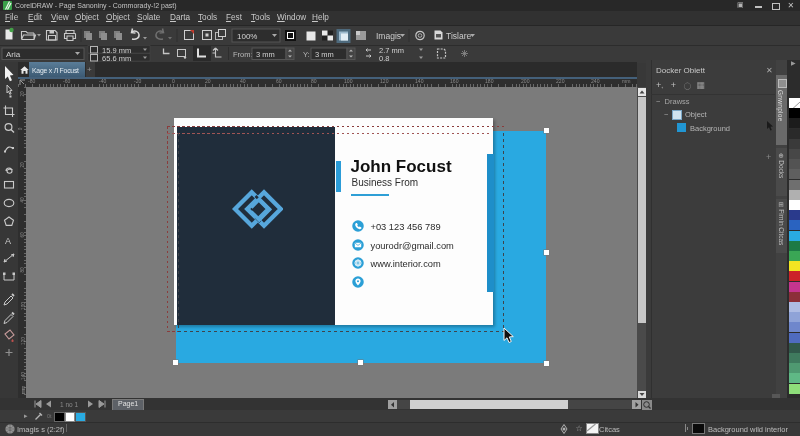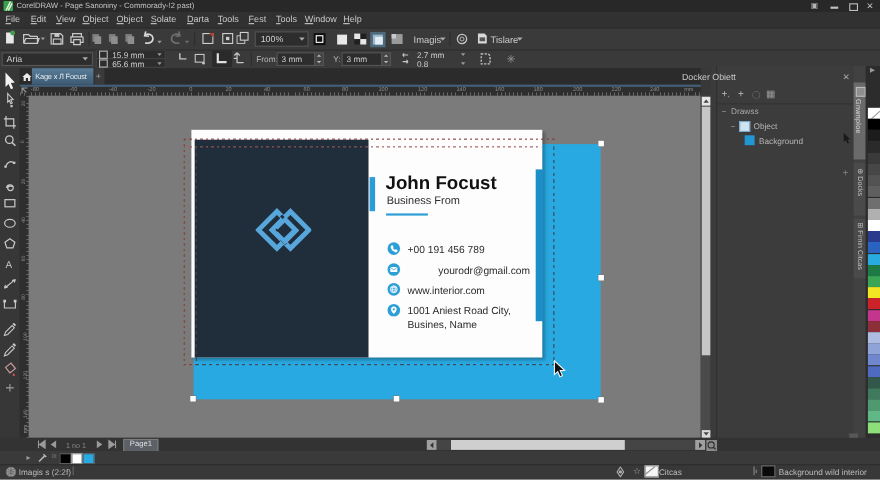--- a/index.html
+++ b/index.html
@@ -239,24 +239,23 @@
       </g>
       <g fill="none" stroke="#202d3b" stroke-width="2.6">
         <path d="M23.5 7 L28.25 11.75"></path>
         <path d="M23.5 28.25 L28.25 33"></path>
       </g>
       <path d="M19.2 18.4 L27.25 10.35 L37.5 20.6 L27.25 30.85 L19.2 22.8" fill="none" stroke="#57a7dc" stroke-width="3.6"></path>
     </svg>
     <div class="tx" style="left:324.5px;top:70.5px;font-size:17px;font-weight:bold;color:#111;">John Focust</div>
     <div class="tx" style="left:325.5px;top:90.5px;font-size:10px;color:#2e2e2e;">Business From</div>
     <div class="abs" style="left:325px;top:107px;width:38px;height:2px;background:#2e9fd6;"></div>
-    <div class="ct" style="top:134.5px;">+00 191 456 789</div>
-    <div class="ct" style="top:153px;margin-left:28px;">yourodr@gmail.com</div>
+    <div class="ct" style="top:134.5px;">+03 123 456 789</div>
+    <div class="ct" style="top:153px;">yourodr@gmail.com</div>
     <div class="ct" style="top:171px;">www.interior.com</div>
-    <div class="ct" style="top:189.5px;">1001 Aniest Road City,<br>Busines, Name</div>
     <svg class="abs" style="left:326px;top:133.5px" width="13" height="12" viewBox="0 0 13 12">
       <circle cx="6" cy="6" r="5.75" fill="#2b9fd6"></circle>
       <path d="M3.6 3.4 c0.6-0.6 1.3-0.6 1.6 0 l0.5 0.9 c0.2 0.4 0 0.8-0.4 1.1 c0.3 0.8 0.9 1.4 1.7 1.7 c0.3-0.4 0.7-0.6 1.1-0.4 l0.9 0.5 c0.6 0.3 0.6 1 0 1.6 c-0.5 0.5-1.3 0.6-2 0.3 c-1.7-0.7-3-2-3.7-3.7 c-0.3-0.7-0.2-1.5 0.3-2z" fill="#fff"></path>
     </svg>
     <svg class="abs" style="left:326px;top:152px" width="13" height="12" viewBox="0 0 13 12">
       <circle cx="6" cy="6" r="5.75" fill="#2b9fd6"></circle>
       <rect x="2.8" y="3.8" width="6.4" height="4.4" rx="0.5" fill="#fff"></rect>
       <path d="M2.8 4 l3.2 2.4 3.2-2.4" fill="none" stroke="#2b9fd6" stroke-width="0.7"></path>
     </svg>
     <svg class="abs" style="left:326px;top:170px" width="13" height="12" viewBox="0 0 13 12">
@@ -297,21 +296,21 @@
     </svg>
   <div class="abs" style="left:637.5px;top:97px;width:8px;height:226px;background:#c7c7c7;"></div>
   <div class="abs" style="left:637.5px;top:391px;width:8px;height:7px;background:#d9d9d9;"></div>
   <svg class="abs" style="left:637.5px;top:391px" width="8" height="7">
       <path d="M4 5 L1.5 2 H6.5 Z" fill="#444"></path>
     </svg>
   <div class="tx" style="left:628px;top:411px;font-size:6.5px;color:#8a8a8a;">β ▸</div>
 
   <div class="abs" id="docker" style="left:646px;top:60px;width:154px;height:338px;background:#3b3b3b;"></div>
   <div class="abs" style="left:651px;top:60px;width:124px;height:338px;background:#3c3c3c;border-left:1px solid #303030;"></div>
-  <div class="tx" style="left:620px;top:66px;font-size:8px;color:#c9c9c9;">Docker Obiett</div>
+  <div class="tx" style="left:656px;top:66px;font-size:8px;color:#c9c9c9;">Docker Obiett</div>
   <div class="tx" style="left:766px;top:65.5px;font-size:8px;color:#aaa;">✕</div>
   <div class="tx" style="left:656px;top:80px;font-size:9px;color:#c0c0c0;">+<span style="font-size:6px">₊</span>&nbsp;&nbsp;&nbsp;+&nbsp;&nbsp;&nbsp;<span style="color:#787878;font-size:7px;">◯</span>&nbsp;&nbsp;<span style="color:#9a9a9a">▦</span></div>
   <div class="abs" style="left:651px;top:94px;width:124px;height:1px;background:#333;"></div>
   <div class="tx" style="left:656px;top:97px;font-size:7.5px;color:#a8a8a8;">−&nbsp;&nbsp;Drawss</div>
   <div class="tx" style="left:664px;top:110px;font-size:7.5px;color:#a8a8a8;">−</div>
   <div class="abs" style="left:672px;top:110px;width:8px;height:8px;background:#cfe3f0;border:0.5px solid #7aa7c7;"></div>
   <div class="tx" style="left:685px;top:110px;font-size:7.5px;color:#b5b5b5;">Object</div>
   <div class="abs" style="left:677px;top:123px;width:9px;height:9px;background:#2196d3;"></div>
   <div class="tx" style="left:690px;top:124px;font-size:7.5px;color:#b5b5b5;">Background</div>
   <svg class="abs" style="left:766px;top:121px" width="8" height="11" viewBox="0 0 8 11">

